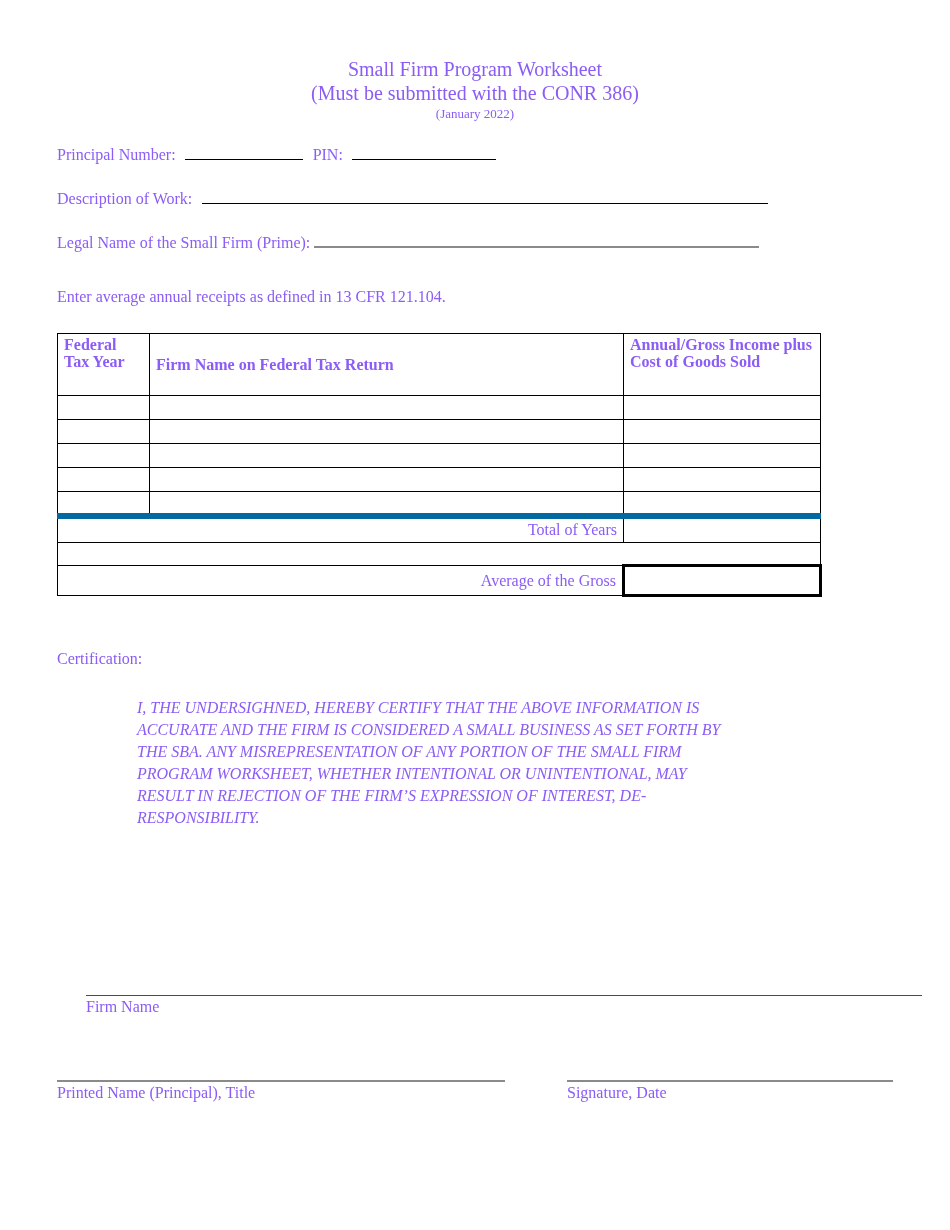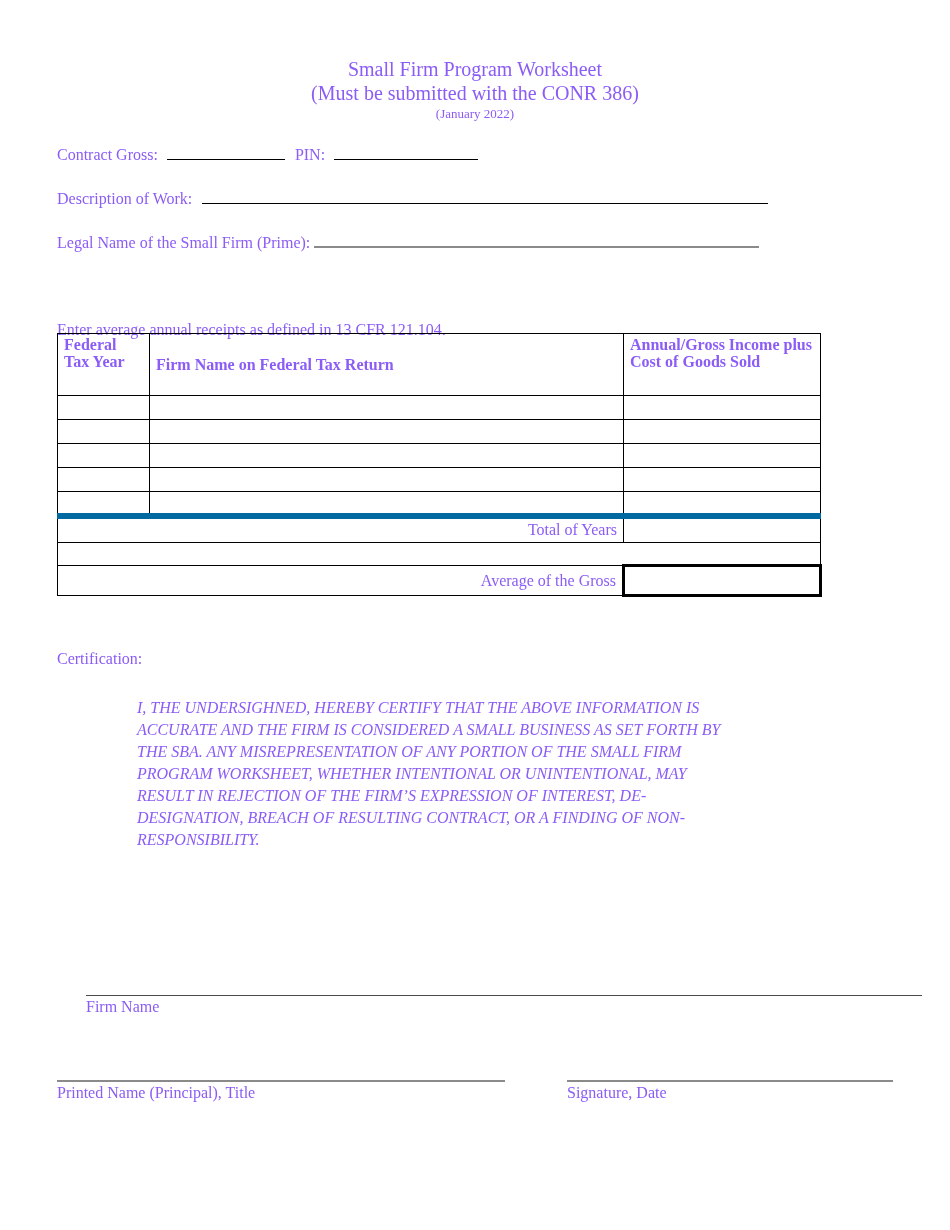--- a/index.html
+++ b/index.html
@@ -25,21 +25,21 @@
   .row-description { top:187px; }
   .row-legal { top:231px; }
   .blank {
     display:inline-block;
     height:17px;
     border-bottom:1px solid #000;
     vertical-align:baseline;
   }
   .blank.gray { border-bottom:2px solid #8a8a8a; }
 
-  .instruction { position:absolute; top:288px; left:57px; font-size:16px;margin-top:33px; }
+  .instruction { position:absolute; top:288px; left:57px; font-size:16px; }
 
   
   table.receipts {
     position:absolute; top:333px; left:57px;
     width:763px;
     border-collapse:collapse; table-layout:fixed;
     font-size:16px;
   }
   .receipts th, .receipts td { border:1px solid #000; padding:2px 6px; }
   .receipts thead th {
@@ -73,21 +73,21 @@
 
 <div class="page">
 
   <div class="title-block">
     <div class="title-line">Small Firm Program Worksheet</div>
     <div class="title-line">(Must be submitted with the CONR 386)</div>
     <div class="title-note">(January 2022)</div>
   </div>
 
   <div class="field-row row-contract">
-    <span>Contract Gross:</span>
+    <span>Principal Number:</span>
     <span class="blank" style="width:118px; margin-left:5px;"></span>
     <span style="margin-left:6px;">PIN:</span>
     <span class="blank" style="width:144px; margin-left:5px;"></span>
   </div>
 
   <div class="field-row row-description">
     <span>Description of Work:</span>
     <span class="blank" style="width:566px; margin-left:6px;"></span>
   </div>
 
@@ -153,21 +153,20 @@
     </tbody>
   </table>
 
   <div class="cert-heading">Certification:</div>
   <div class="cert-body">
     <div>I, THE UNDERSIGHNED, HEREBY CERTIFY THAT THE ABOVE INFORMATION IS</div>
     <div>ACCURATE AND THE FIRM IS CONSIDERED A SMALL BUSINESS AS SET FORTH BY</div>
     <div>THE SBA.  ANY MISREPRESENTATION OF ANY PORTION OF THE SMALL FIRM</div>
     <div>PROGRAM WORKSHEET, WHETHER INTENTIONAL OR UNINTENTIONAL, MAY</div>
     <div>RESULT IN REJECTION OF THE FIRM’S EXPRESSION OF INTEREST, DE-</div>
-    <div>DESIGNATION, BREACH OF RESULTING CONTRACT, OR A FINDING OF NON-</div>
     <div>RESPONSIBILITY.</div>
   </div>
 
   <div class="sig-block sig-firm">
     <span>Firm Name</span>
   </div>
   <div class="sig-block sig-printed">
     <span>Printed Name (Principal), Title</span>
   </div>
   <div class="sig-block sig-signature">

